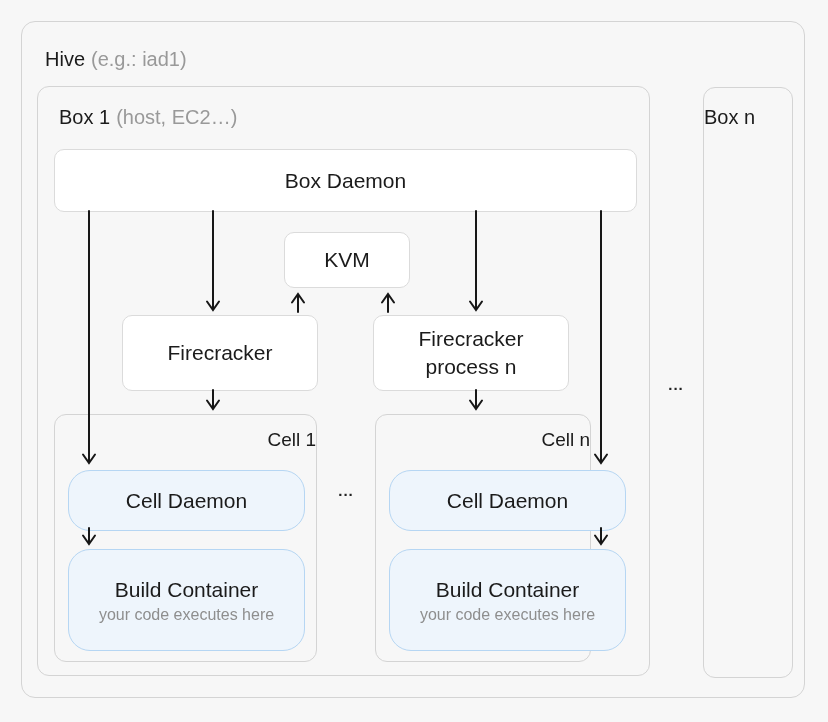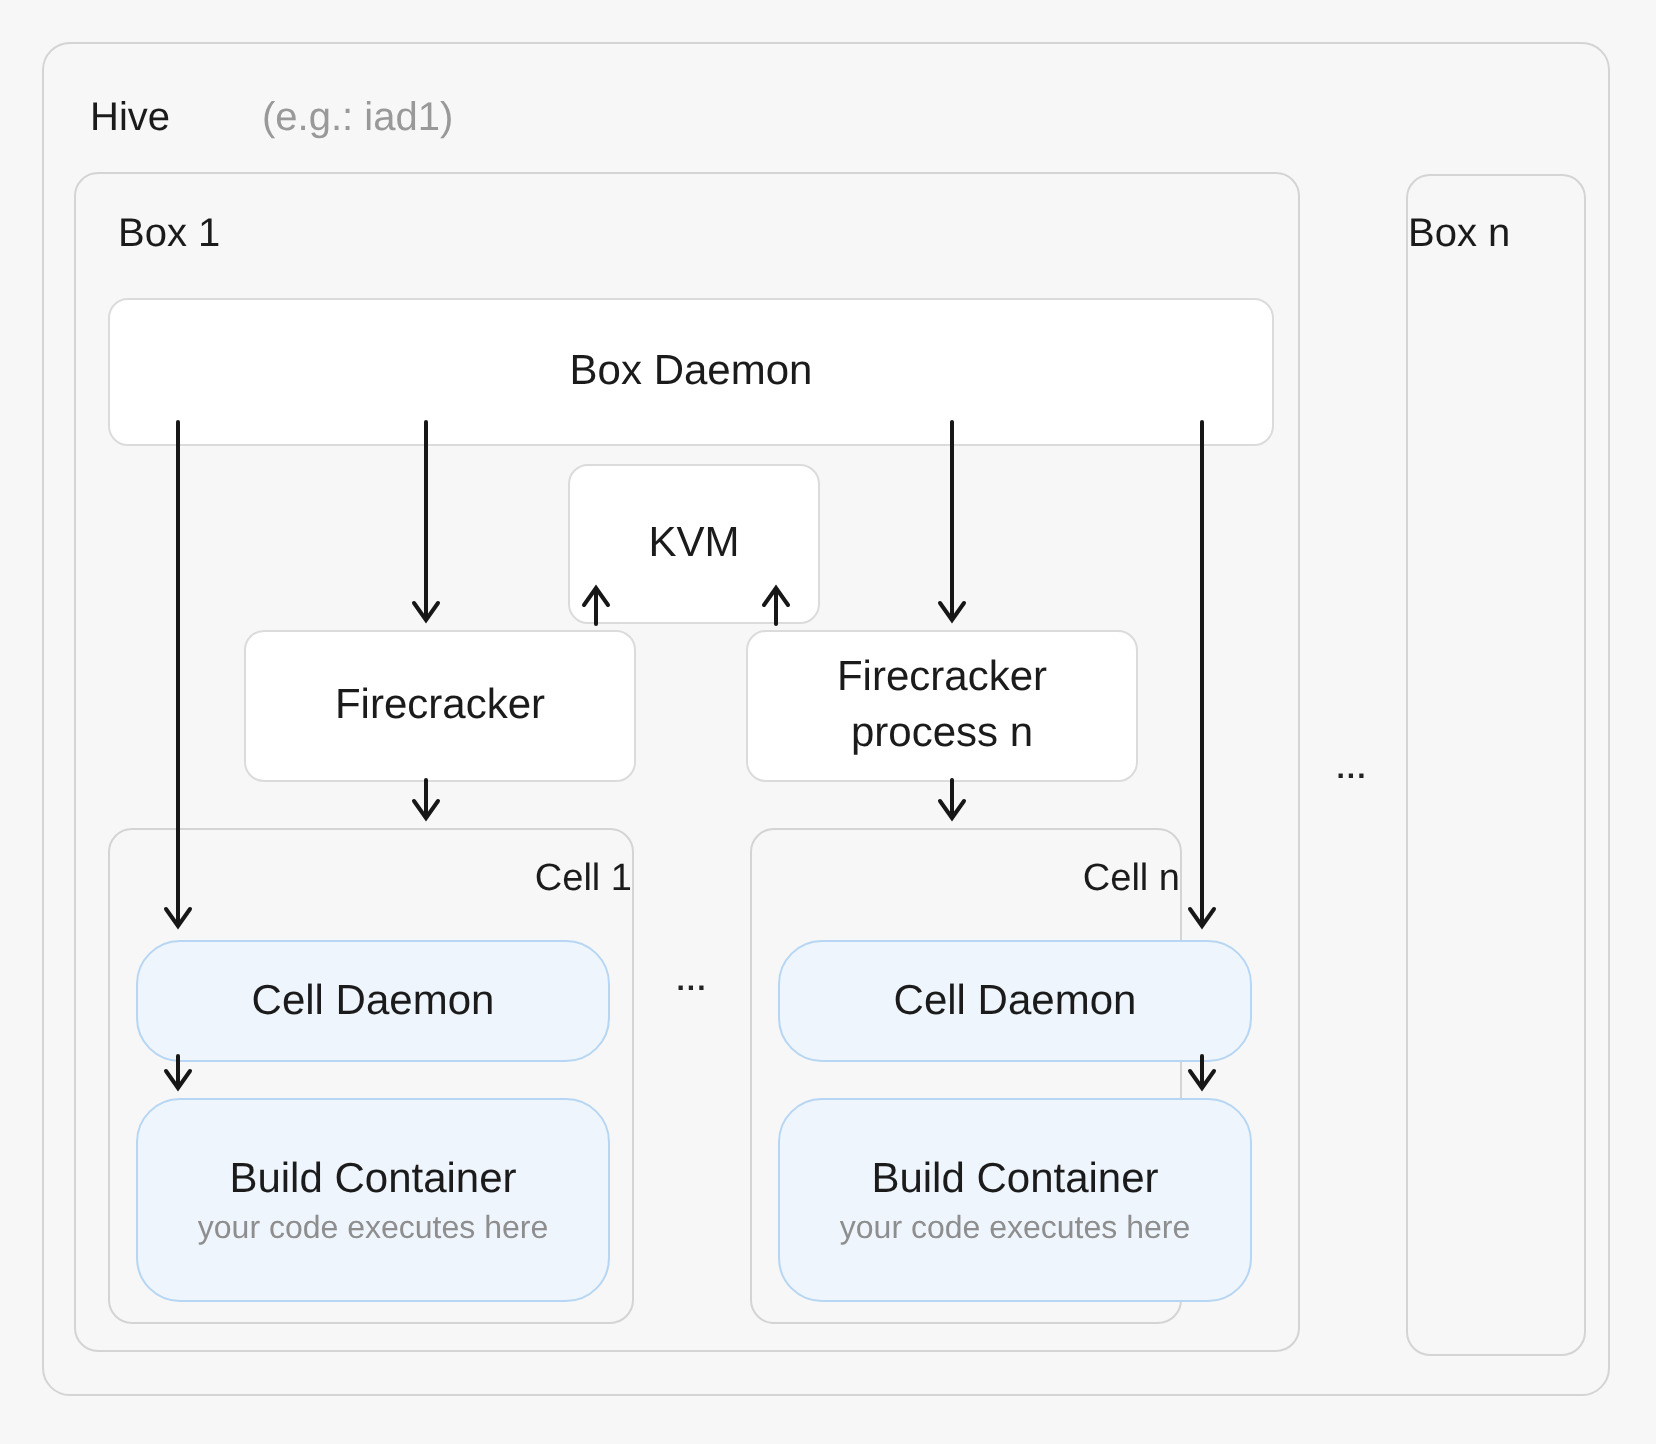--- a/index.html
+++ b/index.html
@@ -49,21 +49,21 @@
     text-align: center;
   }
   .title-row {
     position: absolute;
     display: flex;
     align-items: baseline;
     gap: 6px;
     white-space: nowrap;
   }
   .t-main { font-size: 20px; color: #1b1b1b; }
-  .t-sub  { font-size: 20px; color: #999999; margin-left: 40px; }
+  .t-sub  { font-size: 20px; color: #999999; }
   .node-label { font-size: 21px; color: #1b1b1b; line-height: 28px; }
   .cell-title {
     position: absolute;
     left: 0; right: 0;
     top: 14px;
     text-align: right;
     font-size: 19px;
     color: #1b1b1b;
   }
   .boxn-title {
@@ -112,27 +112,28 @@
 
     <div class="title-row" style="left:23px; top:26px;">
       <span class="t-main">Hive</span>
       <span class="t-sub">(e.g.: iad1)</span>
     </div>
 
     <div class="frame" style="left:15px; top:64px; width:613px; height:590px; border-radius:12px;">
 
       <div class="title-row" style="left:21px; top:19px;">
         <span class="t-main">Box 1</span>
-      </div>
-
-      <div class="node" style="left:16px; top:62px; width:583px; height:74px;">
+        <span class="t-sub">(host, EC2…)</span>
+      </div>
+
+      <div class="node" style="left:16px; top:62px; width:583px; height:63px;">
         <span class="node-label">Box Daemon</span>
       </div>
 
-      <div class="node" style="left:246px; top:145px; width:126px; height:80px;">
+      <div class="node" style="left:246px; top:145px; width:126px; height:56px;">
         <span class="node-label">KVM</span>
       </div>
 
       <div class="node" style="left:84px; top:228px; width:196px; height:76px;">
         <span class="node-label">Firecracker</span>
       </div>
 
       <div class="node" style="left:335px; top:228px; width:196px; height:76px;">
         <span class="node-label">Firecracker</span>
         <span class="node-label">process n</span>

